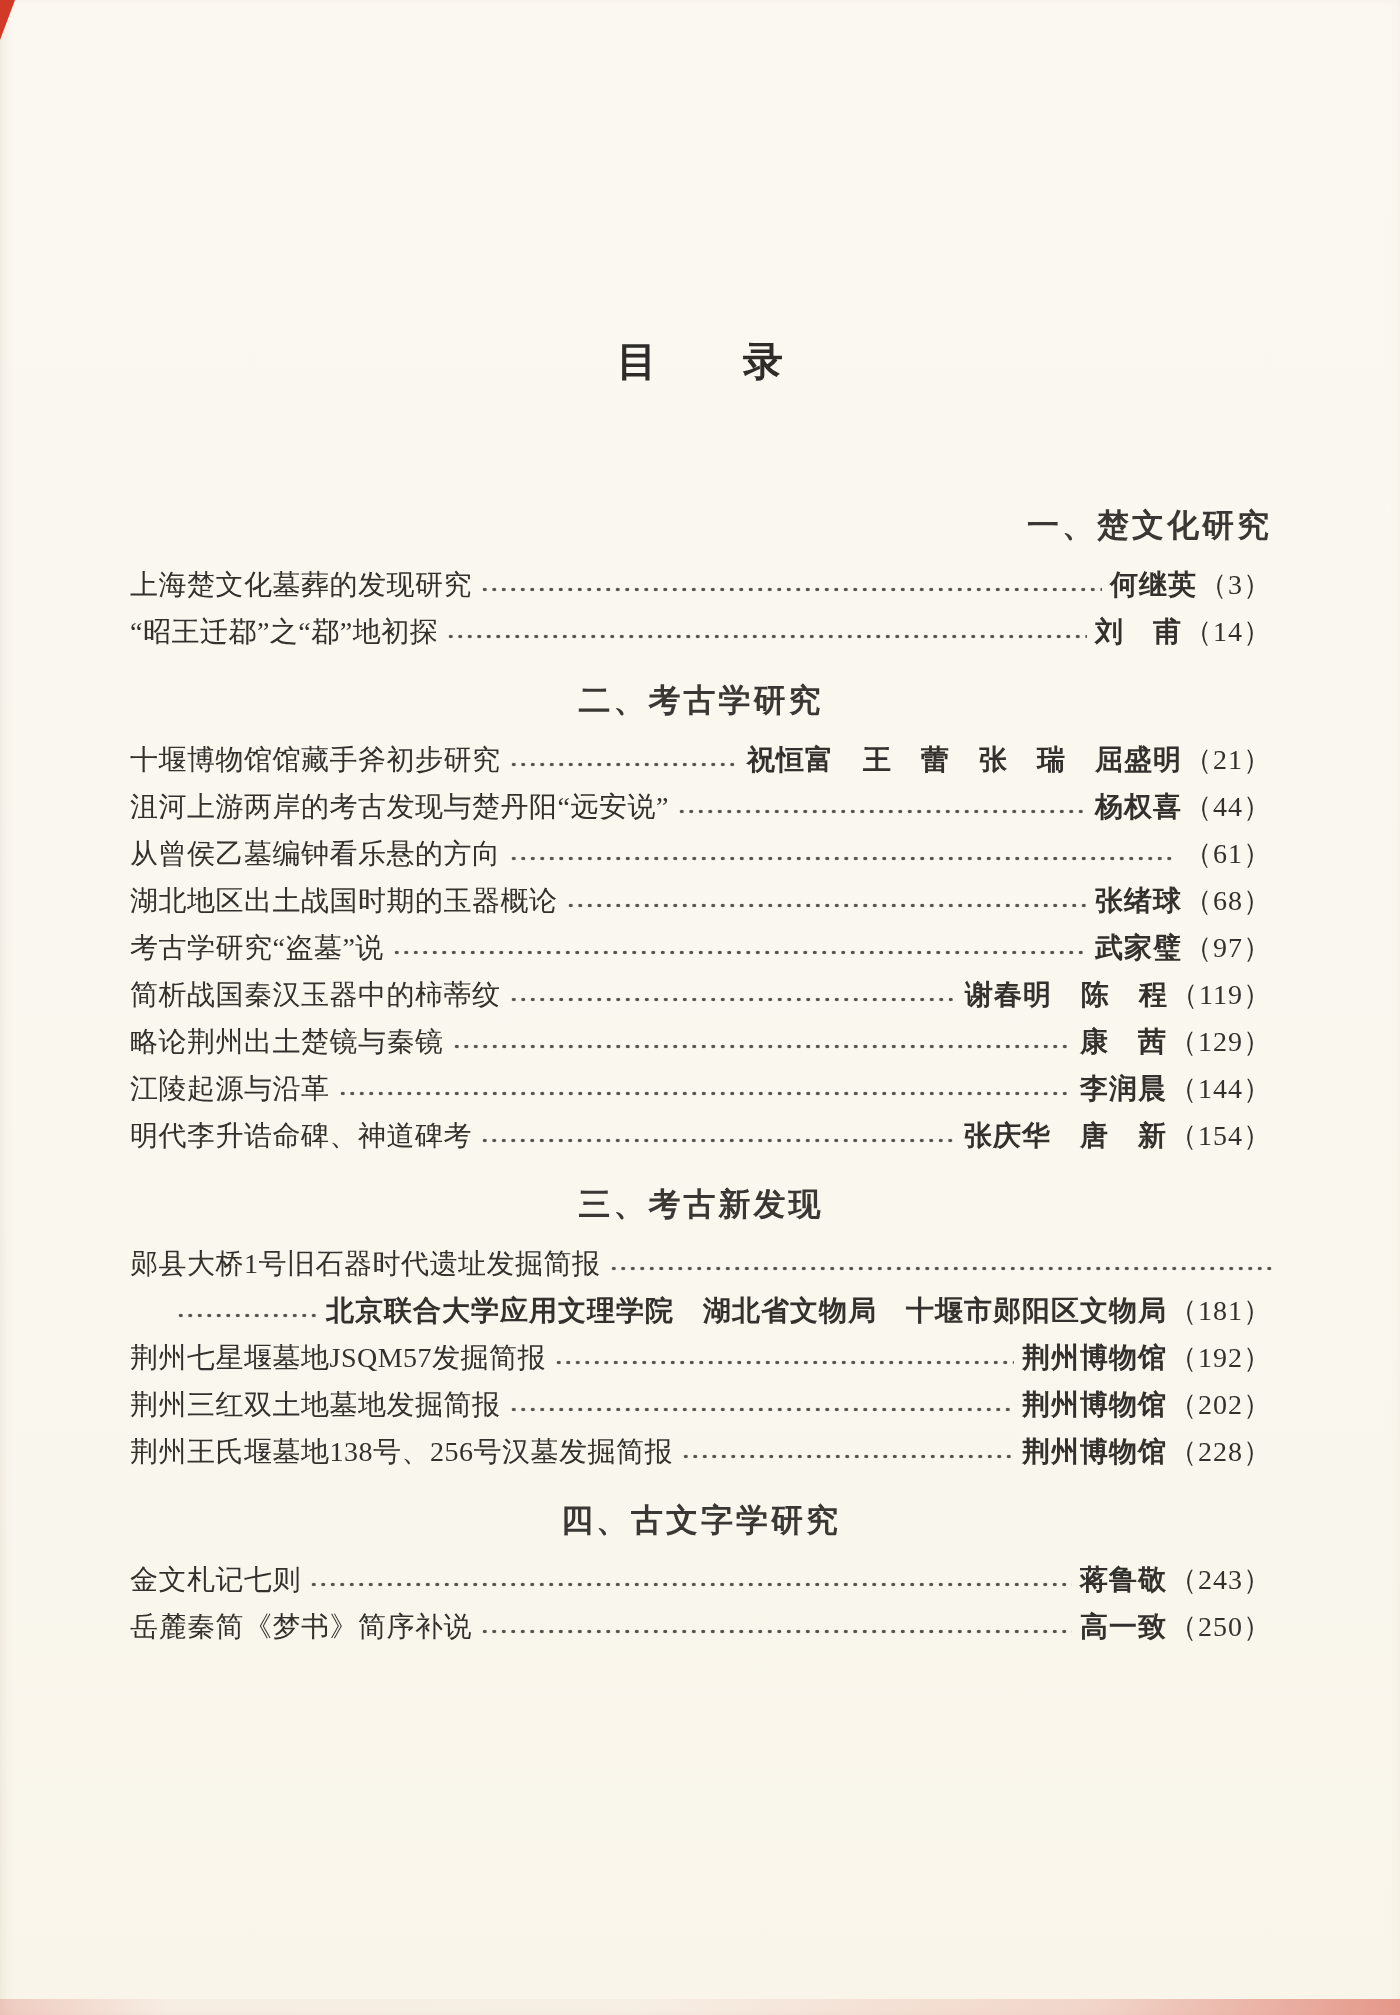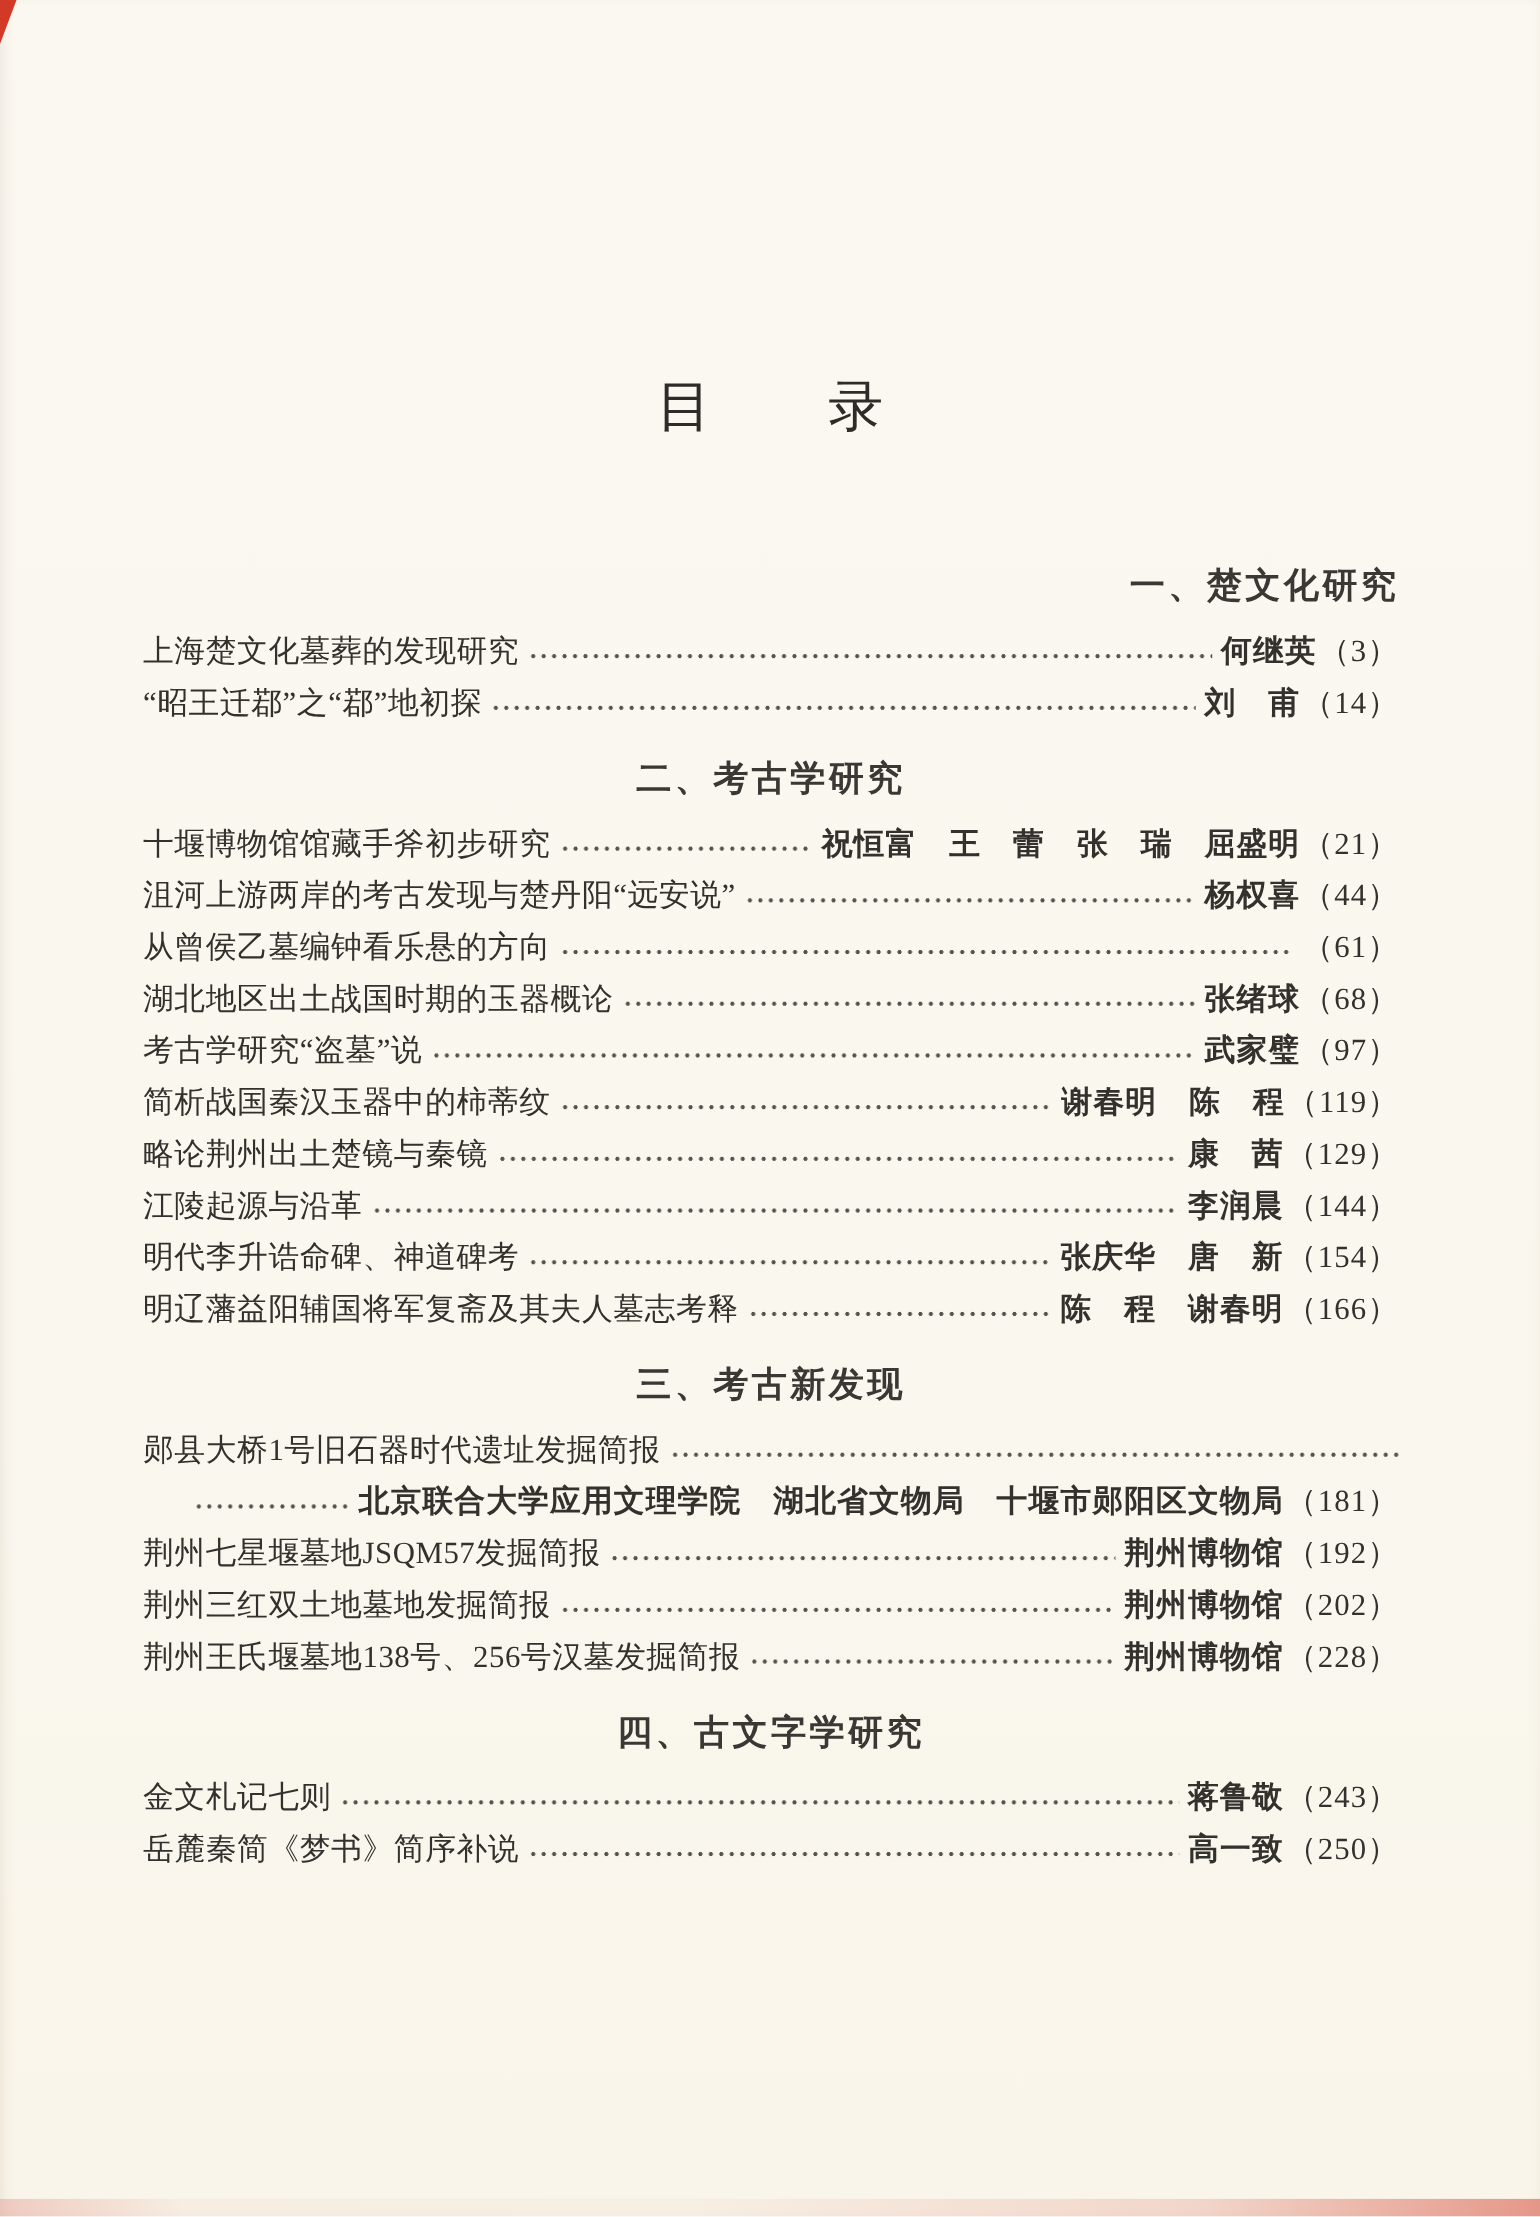--- a/index.html
+++ b/index.html
@@ -38,22 +38,22 @@
     width: 100%; height: 16px;
     background: linear-gradient(90deg,
       rgba(226,150,140,0.45) 0%,
       rgba(233,185,175,0.12) 12%,
       rgba(233,185,175,0.10) 45%,
       rgba(231,165,152,0.40) 78%,
       rgba(222,120,105,0.75) 100%);
   }
   .page-title {
     text-align: center;
-    font-size: 50px;
-    font-weight: 400;
+    font-size: 40px;
+    font-weight: 700;
     line-height: 60px;
     color: #2e2c28;
     letter-spacing: 2px;
   }
   .toc-list { margin-top: 0; }
   .section-heading {
     text-align: center;
     font-family: "Liberation Sans", "DejaVu Sans", sans-serif;
     font-weight: 700;
     font-size: 32px;
@@ -163,26 +163,20 @@
         <span class="leader"></span>
         <span class="authors">李润晨</span>
         <span class="pageno">（144）</span>
       </div>
       <div class="row">
         <span class="title">明代李升诰命碑、神道碑考</span>
         <span class="leader"></span>
         <span class="authors">张庆华　唐　新</span>
         <span class="pageno">（154）</span>
       </div>
-      <div class="row">
-        <span class="title">明辽藩益阳辅国将军复斋及其夫人墓志考释</span>
-        <span class="leader"></span>
-        <span class="authors">陈　程　谢春明</span>
-        <span class="pageno">（166）</span>
-      </div>
       <div class="section-heading">三、考古新发现</div>
       <div class="row title-only">
         <span class="title">郧县大桥1号旧石器时代遗址发掘简报</span>
         <span class="leader"></span>
       </div>
       <div class="row continuation">
         <span class="leader"></span>
         <span class="authors">北京联合大学应用文理学院　湖北省文物局　十堰市郧阳区文物局</span>
         <span class="pageno">（181）</span>
       </div>

